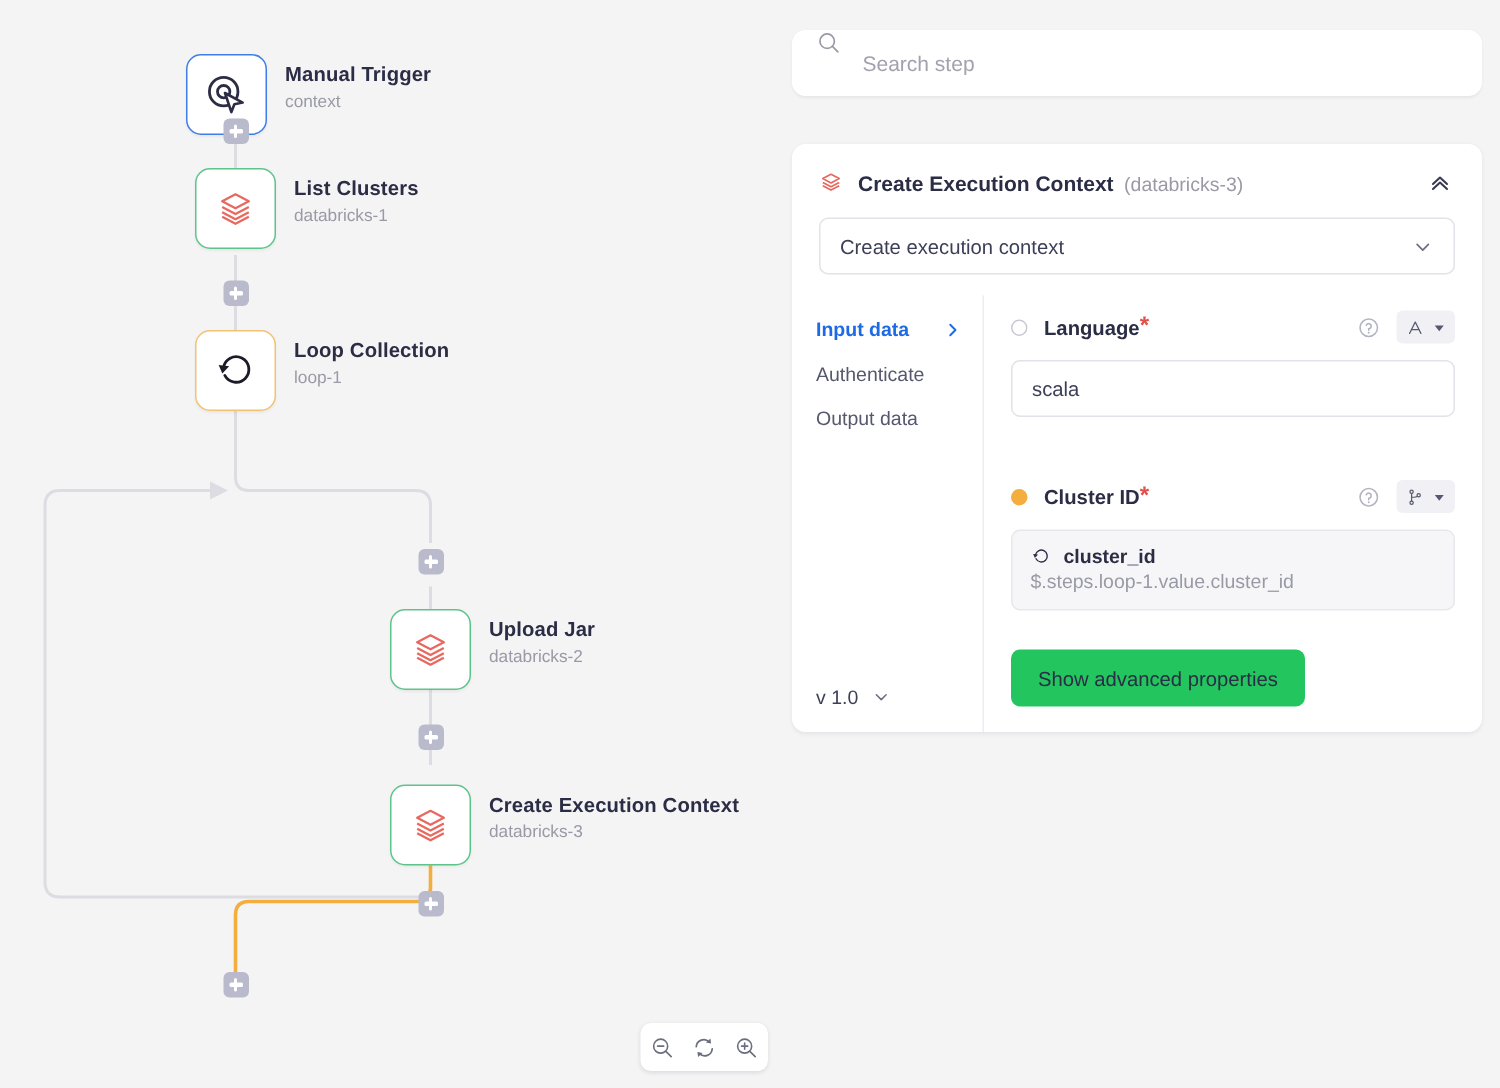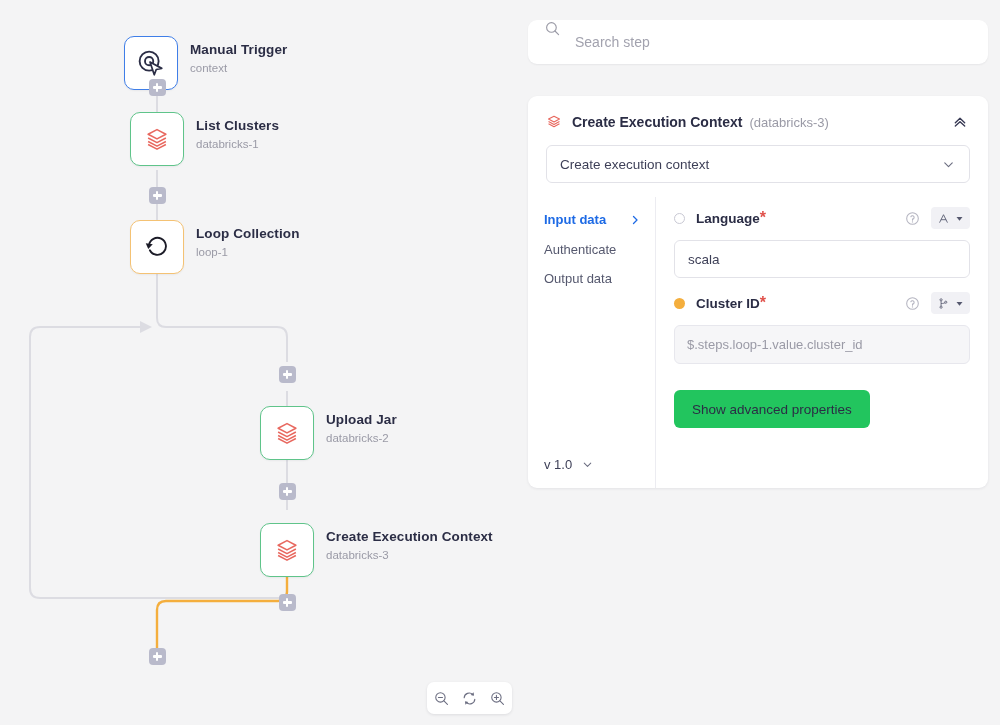--- a/index.html
+++ b/index.html
@@ -370,21 +370,21 @@
               </svg>
               <svg width="9" height="9" viewBox="0 0 24 24">
                 <polygon points="4,8 20,8 12,18" fill="#55586e"></polygon>
               </svg>
             </span>
           </div>
           <input class="text-input" type="text" value="scala" style="">
         </div>
 
         
-        <div class="field" style="margin-top:12px;">
+        <div class="field" style="margin-top:40px;">
           <div class="field-head">
             <span class="dot filled"></span>
             <span class="field-label">Cluster ID</span>
             <span class="req">*</span>
             <span class="help">
               <svg width="15" height="15" viewBox="0 0 24 24">
                 <circle cx="12" cy="12" r="9.3" fill="none" stroke="#b5b5c1" stroke-width="1.7"></circle>
                 <path d="M9.4,9.3 A2.7,2.7 0 1 1 12,13 L12,14.6" fill="none" stroke="#b5b5c1" stroke-width="1.7" stroke-linecap="round"></path>
                 <circle cx="12" cy="17.4" r="1.05" fill="#b5b5c1"></circle>
               </svg>
@@ -396,20 +396,29 @@
                 <circle cx="7.5" cy="18.8" r="2.0" fill="none" stroke="#55586e" stroke-width="1.5"></circle>
                 <line x1="7.5" y1="7.2" x2="7.5" y2="16.8" stroke="#55586e" stroke-width="1.5"></line>
                 <path d="M7.5,12 C12,12 14.4,11.2 14.8,10.4" fill="none" stroke="#55586e" stroke-width="1.5"></path>
               </svg>
               <svg width="9" height="9" viewBox="0 0 24 24">
                 <polygon points="4,8 20,8 12,18" fill="#55586e"></polygon>
               </svg>
             </span>
           </div>
           <div class="expr-box">
+            <div class="expr-top">
+              <span class="e-ico">
+                <svg width="14" height="14" viewBox="0 0 24 24">
+                  <path d="M5.6,10.5 A6.8,6.8 0 1 1 6.3,14.6" fill="none" stroke="#2b2d45" stroke-width="1.6" stroke-linecap="round"></path>
+                  <polygon points="3.0,9.0 8.6,9.7 5.0,13.6" fill="#2b2d45"></polygon>
+                </svg>
+              </span>
+              <span class="expr-name">cluster_id</span>
+            </div>
             <div class="expr-path">$.steps.loop-1.value.cluster_id</div>
           </div>
         </div>
 
         <button id="adv-btn">Show advanced properties</button>
       </div>
     </div>
   </div>
 </div>
 

